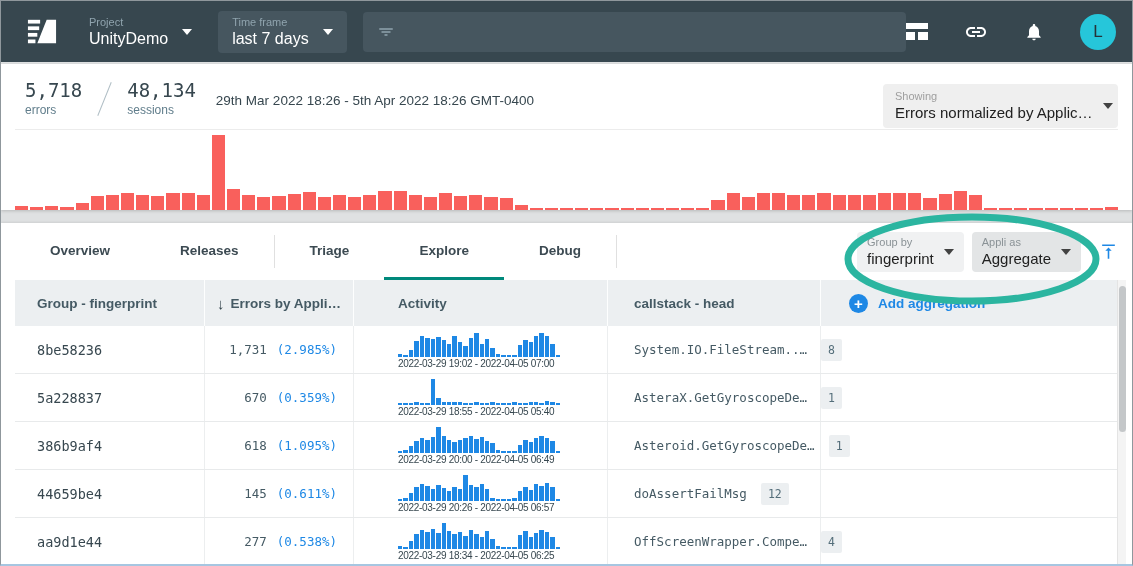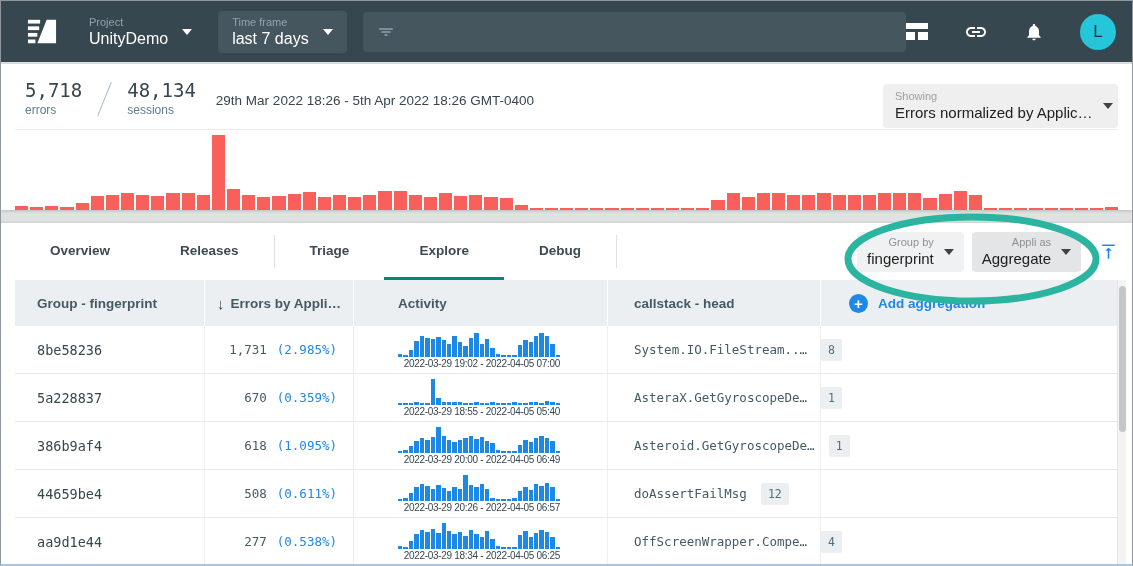--- a/index.html
+++ b/index.html
@@ -42,35 +42,35 @@
   .showing-lbl { font-size:11px; color:#9e9e9e; line-height:13px; }
   .showing-val { font-size:15px; color:#212121; line-height:19px; white-space:nowrap; }
   .caret-dark { border-top-color:#424242; margin-left:10px; }
   .hist { position:absolute; left:14px; right:14px; bottom:0; top:65px; border-top:1px solid #ececec;
           display:flex; align-items:flex-end; gap:2px; }
   .hbar { flex:1; background:#F9605C; }
 
   
   .main-card { position:absolute; top:222px; left:0; right:0; bottom:0; background:#fff;
                box-shadow:0 -1px 2px rgba(0,0,0,.08); }
-  .tabs { height:57px; display:flex; align-items:stretch; padding:0 14px;text-align:right; }
+  .tabs { height:57px; display:flex; align-items:stretch; padding:0 14px; }
   .tab { display:flex; align-items:center; padding:0 35px; font-size:13.5px; font-weight:700;
          color:#3c4a52; border-bottom:3px solid transparent; cursor:pointer; }
   .tab.active { border-bottom-color:#00897B; }
   .tabs-div { width:1px; background:#E0E0E0; margin:12px 0; }
   .tab-controls { margin-left:auto; display:flex; align-items:center; gap:8px; }
   .ctl-box { border-radius:4px; padding:4px 10px; display:flex; align-items:center; cursor:pointer; }
   .ctl-box.light { background:#F0F1F2; } .ctl-box.dark { background:#E3E5E6; }
   .ctl-lbl { font-size:11px; color:#8a9296; line-height:13px; }
   .ctl-val { font-size:15px; color:#212121; line-height:19px; white-space:nowrap; }
   .scrolltop { margin-left:10px; cursor:pointer; display:flex; }
 
   .thead { height:46px; margin:0 14px; background:#ECEFF1; display:flex; align-items:center; }
   .th { font-size:13.5px; font-weight:700; color:#455A64; display:flex; align-items:center; height:100%; }
-  .col-fp { width:189px; } .col-err { width:149px; } .col-act { width:228px;text-align:right; }
+  .col-fp { width:189px; } .col-err { width:149px; } .col-act { width:228px; }
   .col-cs { width:213px;margin-left:26px; } .col-agg { flex:1; }
   .th + .th { border-left:1px solid rgba(255,255,255,.9); }
   .th.col-fp { padding-left:22px; } .th.col-err { justify-content:center; gap:6px; }
   .th.col-act { padding-left:44px; } .th.col-cs { padding-left:26px; }
   .th.col-agg { padding-left:28px; gap:10px; color:#1E88E5; cursor:pointer; }
   .sort-arrow { font-size:15px; font-weight:700; color:#37474F; }
   .plus-ic { width:19px; height:19px; border-radius:50%; background:#1E88E5; color:#fff;
              display:flex; align-items:center; justify-content:center; font-size:15px; font-weight:700; }
 
   .trow { height:48px; margin:0 14px; display:flex; border-bottom:1px solid #E8EAEB; }
@@ -439,21 +439,21 @@
           </div>
           <div class="td col-cs">
             <span>Asteroid.GetGyroscopeDe…</span>
             <span class="badge">1</span>
           </div>
           <div class="td col-agg"></div>
         </div>
         <div class="trow">
           <div class="td col-fp">44659be4</div>
           <div class="td col-err">
-            <span class="err-val">508</span>
+            <span class="err-val">145</span>
             <span class="err-pct">(0.611%)</span>
           </div>
           <div class="td col-act">
             <div class="spark-wrap">
               <div class="spark">
                 <div class="sbar" style="height: 2px;"></div>
                 <div class="sbar" style="height: 3px;"></div>
                 <div class="sbar" style="height: 8px;"></div>
                 <div class="sbar" style="height: 14px;"></div>
                 <div class="sbar" style="height: 17px;"></div>

